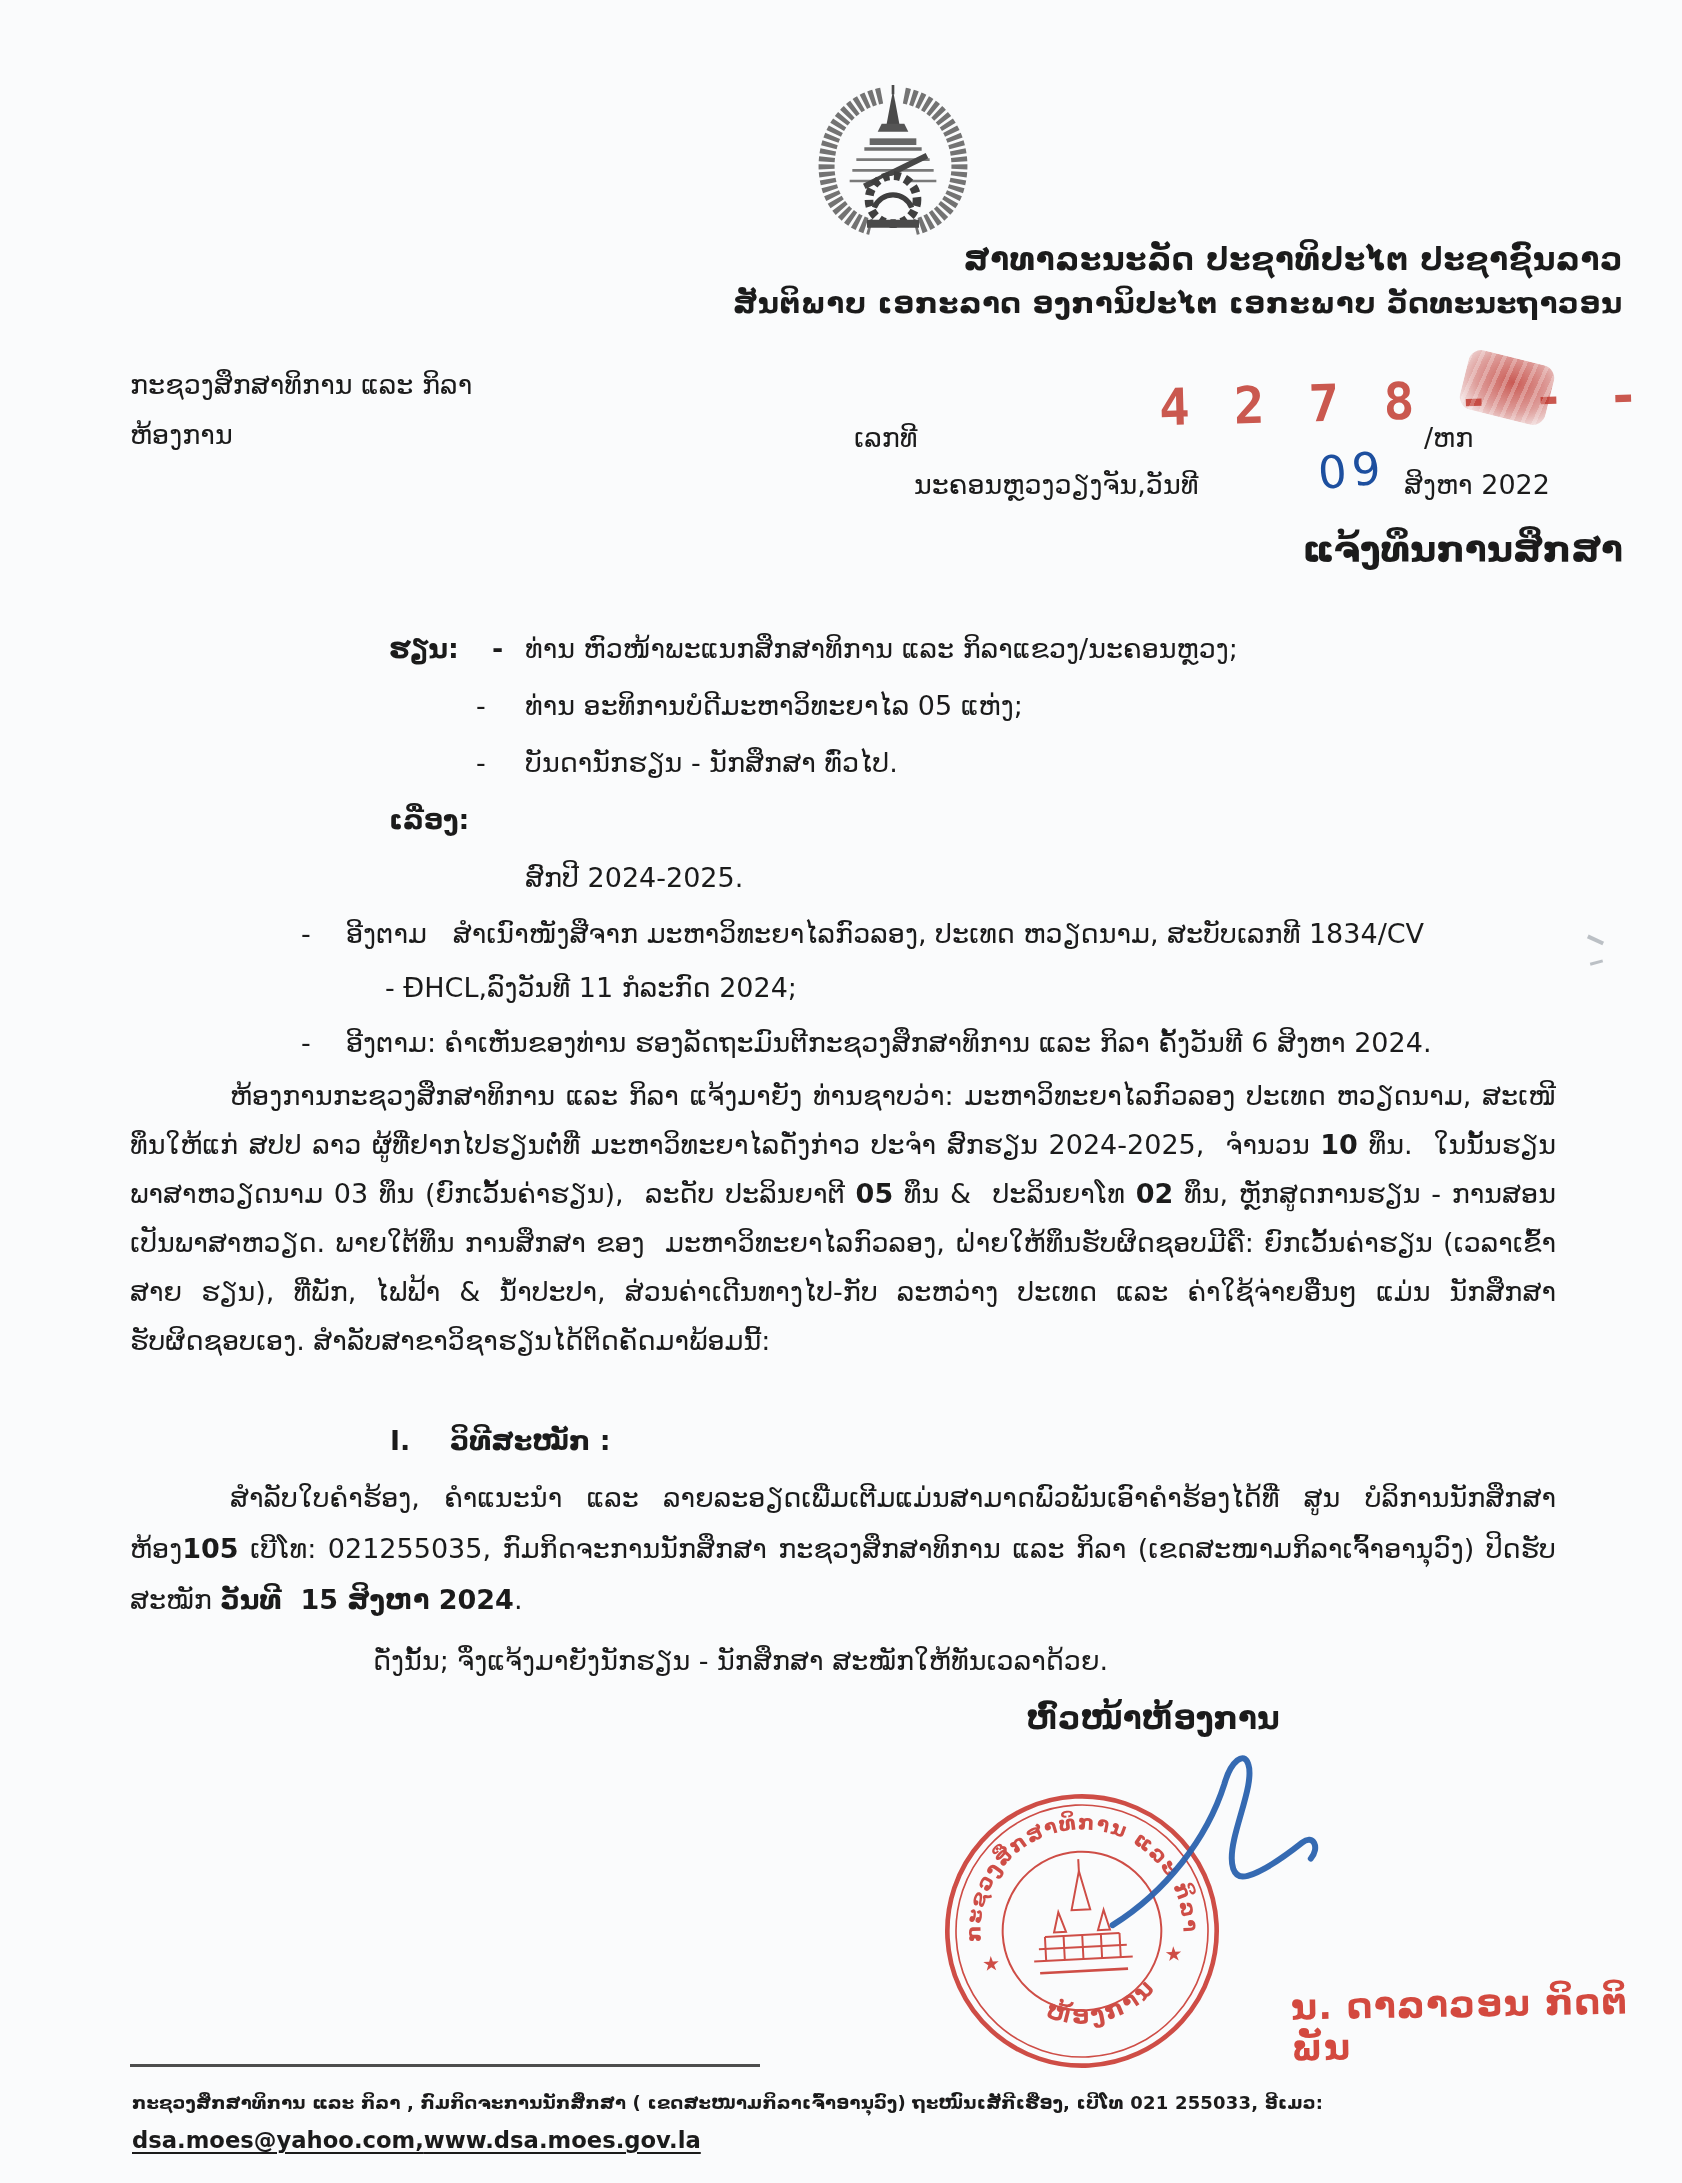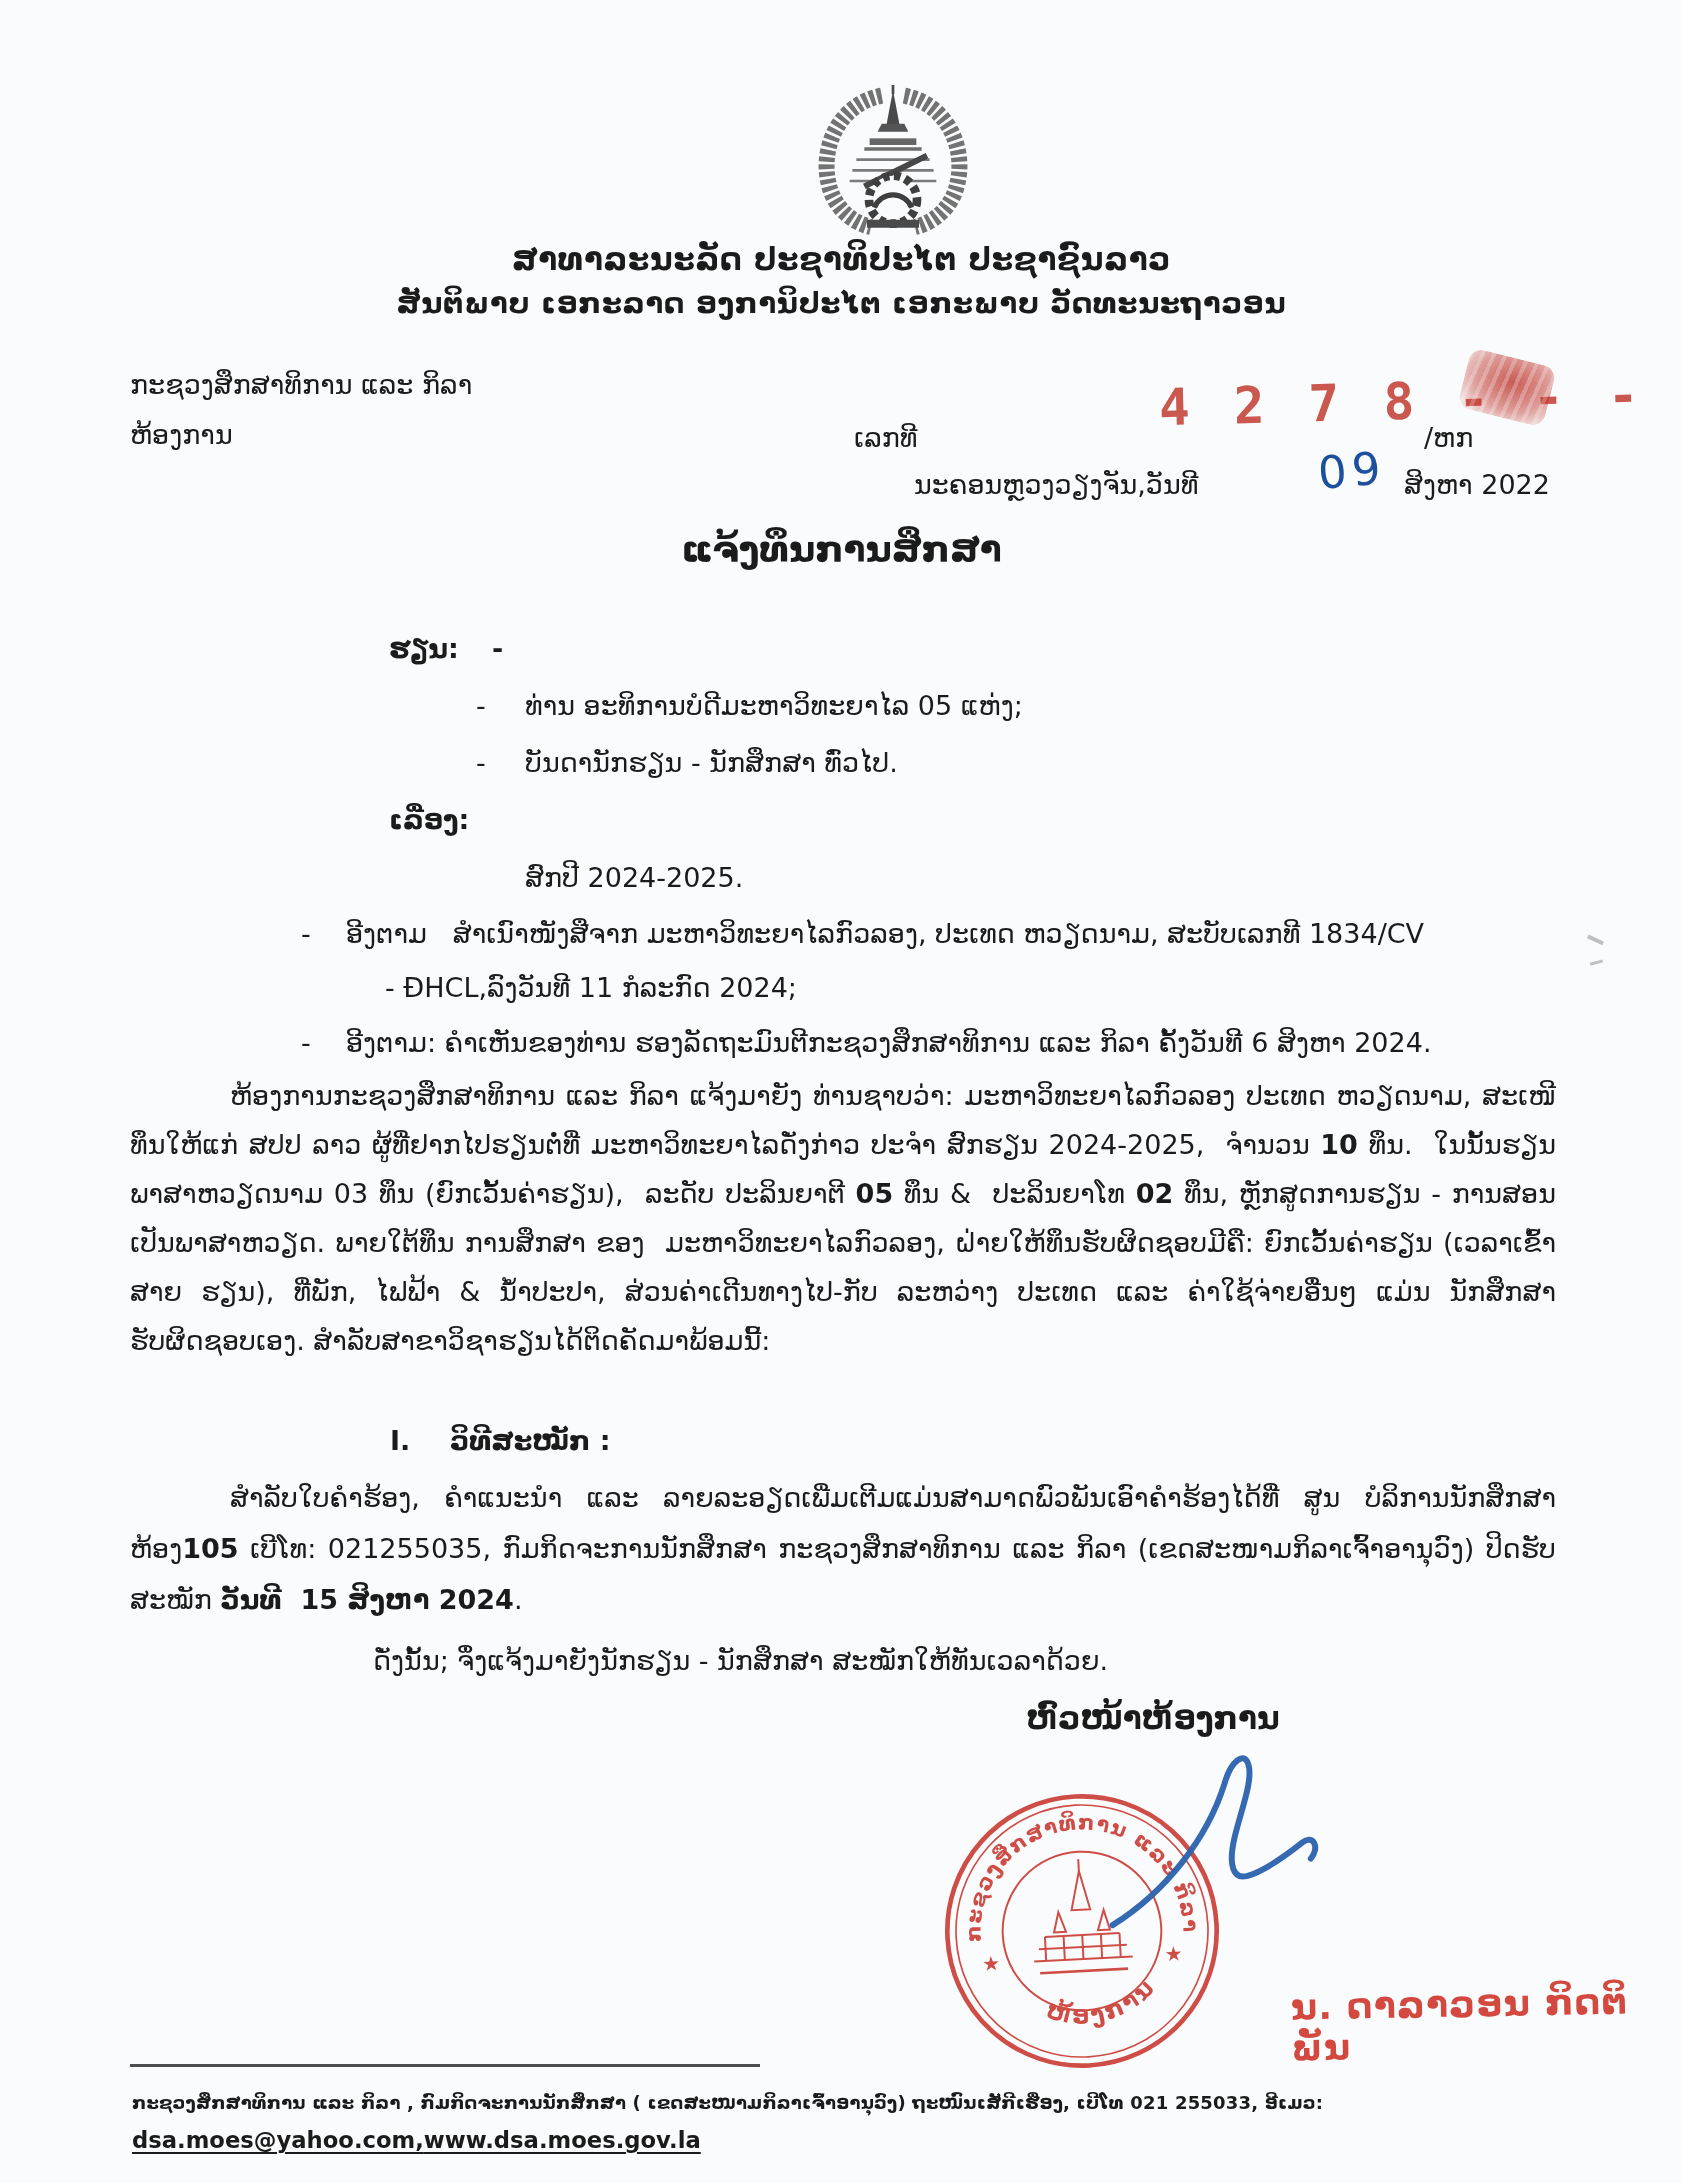--- a/index.html
+++ b/index.html
@@ -9,21 +9,21 @@
     background:#fafbfc;
     font-family:"DejaVu Sans", sans-serif;
     color:#1b1b1b;
     overflow:hidden;
   }
   .page{position:absolute;inset:0;}
   .abs{position:absolute;}
   .txt{font-size:27px;line-height:1.25;}
   .b{font-weight:700;margin-left:16px;}
   .keep-sp{white-space:pre-wrap;}
-  .center-shift{left:60px;width:1563px;text-align:center;}
+  .center-shift{left:60px;width:1563px;text-align:right;}
   .h-country{font-size:31px;font-weight:700;letter-spacing:0.7px;}
   .h-motto{font-size:29px;font-weight:700;letter-spacing:0.7px;}
   .doc-title{font-size:36px;font-weight:700;}
   .para{
     left:130px;width:1426px;text-align:justify;text-align-last:left;
     font-size:27px;line-height:49px;text-indent:100px;white-space:pre-wrap;
   }
   .para2{line-height:51px;}
   .seg-bold{font-weight:700;}
   .red-number{
@@ -95,20 +95,21 @@
   <div class="abs txt" style="left:1424px;top:421px;">/ຫກ</div>
 
   <div class="abs txt" style="left:914px;top:468px;">ນະຄອນຫຼວງວຽງຈັນ,ວັນທີ</div>
   <div class="abs blue-hand" style="left:1318px;top:444px;">09</div>
   <div class="abs txt" style="left:1404px;top:468px;">ສິງຫາ 2022</div>
 
   <div class="abs center-shift doc-title" style="top:528px;">ແຈ້ງທຶນການສຶກສາ</div>
 
   <div class="abs txt b" style="left:373px;top:632px;">ຮຽນ:</div>
   <div class="abs txt b" style="left:476px;top:632px;">-</div>
+  <div class="abs txt keep-sp" style="left:525px;top:632px;">ທ່ານ ຫົວໜ້າພະແນກສຶກສາທິການ ແລະ ກິລາແຂວງ/ນະຄອນຫຼວງ;</div>
   <div class="abs txt" style="left:476px;top:689px;">-</div>
   <div class="abs txt keep-sp" style="left:525px;top:689px;">ທ່ານ ອະທິການບໍດີມະຫາວິທະຍາໄລ 05 ແຫ່ງ;</div>
   <div class="abs txt" style="left:476px;top:746px;">-</div>
   <div class="abs txt keep-sp" style="left:525px;top:746px;">ບັນດານັກຮຽນ - ນັກສຶກສາ ທົ່ວໄປ.</div>
 
   <div class="abs txt b" style="left:373px;top:803px;">ເລື່ອງ:</div>
   <div class="abs txt keep-sp" style="left:525px;top:861px;">ສົກປີ 2024-2025.</div>
 
   <div class="abs txt" style="left:301px;top:917px;">-</div>
   <div class="abs txt keep-sp" style="left:346px;top:917px;">ອີງຕາມ   ສໍາເນົາໜັງສືຈາກ ມະຫາວິທະຍາໄລກົວລອງ, ປະເທດ ຫວຽດນາມ, ສະບັບເລກທີ 1834/CV</div>

